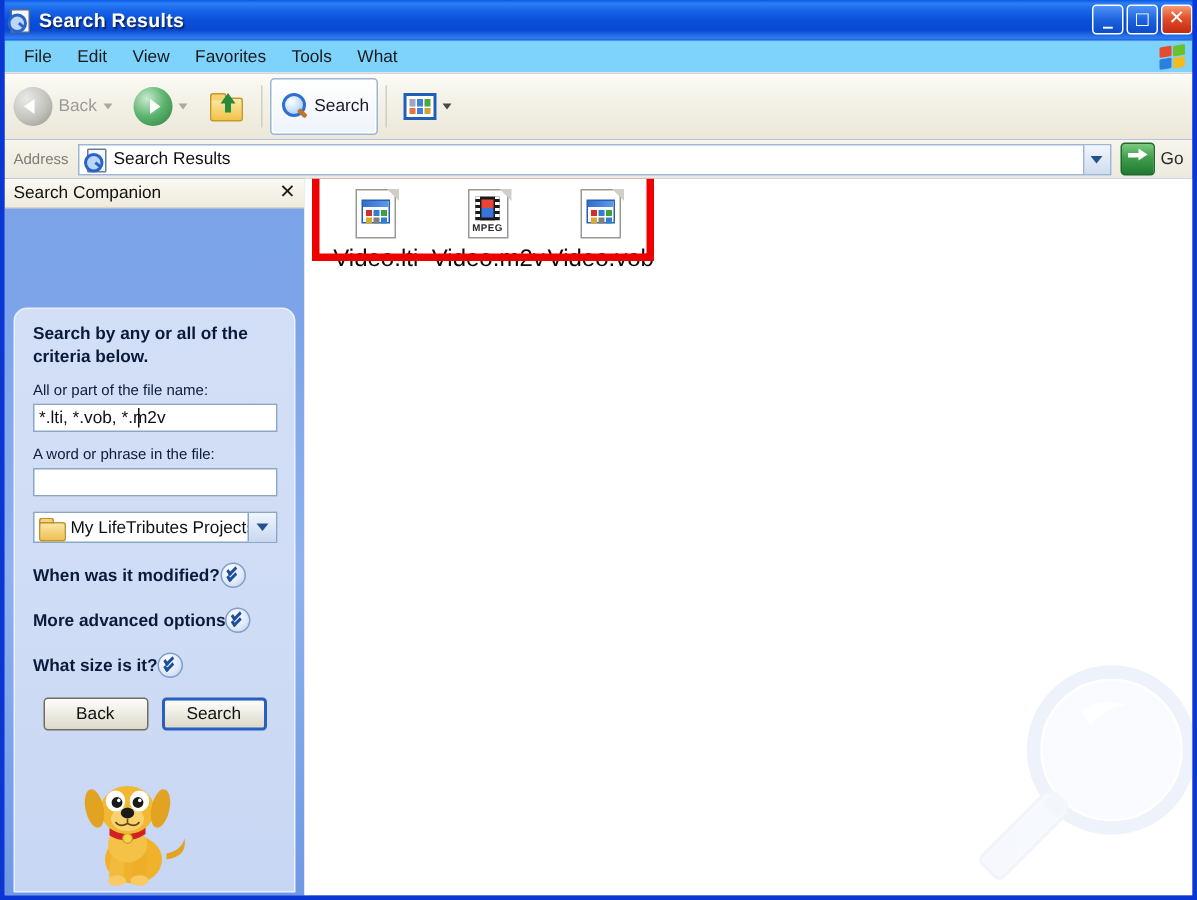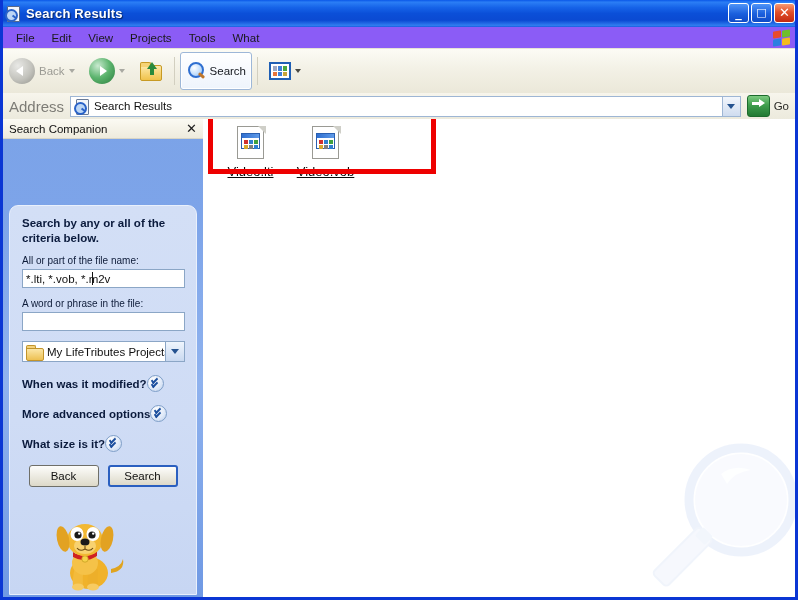--- a/index.html
+++ b/index.html
@@ -83,21 +83,21 @@
     font-family: "DejaVu Sans", sans-serif;
   }
   .wbtn.min .gl { bottom: 3px; font-size: 13px; font-weight: bold; }
   .wbtn.max .gl { top: 3px; font-size: 11px; }
   .wbtn.cls .gl { top: 2px; font-size: 13px; font-weight: bold; }
 
   
   .menubar {
     position: absolute; left: 3px; top: 27px;
     width: 792px; height: 22px;
-    background: #8b5cf6;
+    background: #7dd3fc;
     display: flex; align-items: center;
     box-sizing: border-box;
     border-bottom: 1px solid #e6e3d6;
   }
   .menu-item {
     font-size: 11.5px; color: #1a1a1a;
     padding: 2px 8px; margin-right: 1px;
     cursor: default; white-space: nowrap;
   }
   .menu-item:first-child { margin-left: 5px; }
@@ -239,21 +239,21 @@
 
   
   .addrbar {
     position: absolute; left: 3px; top: 93px;
     width: 792px; height: 26px;
     background: linear-gradient(180deg,#f7f5ec,#eceadd);
     display: flex; align-items: center;
     box-sizing: border-box;
   }
   .addr-label {
-    font-size: 15px; color: #7d7c76;
+    font-size: 10px; color: #7d7c76;
     margin-left: 6px; margin-right: 6px;
     white-space: nowrap;
   }
   .addr-box {
     flex: 1; height: 21px;
     background: #ffffff;
     border: 1px solid #9eb6d4;
     display: flex; align-items: center;
     box-sizing: border-box;
     position: relative;
@@ -495,22 +495,22 @@
     display: flex; gap: 0px;
   }
   .file-item {
     width: 75px;
     display: flex; flex-direction: column;
     align-items: center;
     padding-top: 6px;
     cursor: default;
   }
   .fi-label {
-    font-size: 13px; color: #0a0a0a;
-    margin-top: 4px; white-space: nowrap; text-decoration: underline;
+    font-size: 16px; color: #0a0a0a;
+    margin-top: 4px; white-space: nowrap;
   }
 
   .docicon { width: 32px; height: 34px; position: relative; }
   .docicon .paper {
     position: absolute; left: 2px; top: 0;
     width: 27px; height: 33px;
     background: #ffffff;
     border: 1px solid #9a9a94;
     box-sizing: border-box;
   }
@@ -617,21 +617,21 @@
       <div class="wbtn cls">
         <span class="gl">✕</span>
       </div>
     </div>
   </div>
 
   <div class="menubar">
     <div class="menu-item">File</div>
     <div class="menu-item">Edit</div>
     <div class="menu-item">View</div>
-    <div class="menu-item">Projects</div>
+    <div class="menu-item">Favorites</div>
     <div class="menu-item">Tools</div>
     <div class="menu-item">What</div>
     <div class="menu-flag">
       <div class="q q1"></div>
         <div class="q q2"></div>
         <div class="q q3"></div>
         <div class="q q4"></div>
     </div>
   </div>
 
@@ -816,20 +816,33 @@
               <div class="blk" style="left:7px;  top:6px;  background:#2f7fd0"></div>
               <div class="blk" style="left:12px; top:6px;  background:#3fa03f"></div>
               <div class="blk" style="left:2px;  top:11px; background:#d8a82f"></div>
               <div class="blk" style="left:7px;  top:11px; background:#7f7f7f"></div>
               <div class="blk" style="left:12px; top:11px; background:#2f7fd0"></div>
             </div>
           </div>
           <div class="fi-label">Video.lti</div>
         </div>
 
+        <div class="file-item">
+          <div class="mpegicon">
+            <div class="paper"></div>
+            <div class="fold"></div>
+            <div class="film">
+              <div class="strip l"></div>
+              <div class="frame"></div>
+              <div class="strip r"></div>
+            </div>
+            <div class="mtext">MPEG</div>
+          </div>
+          <div class="fi-label">Video.m2v</div>
+        </div>
 
         <div class="file-item">
           <div class="docicon">
             <div class="paper"></div>
             <div class="fold"></div>
             <div class="win">
               <div class="wintitle"></div>
               <div class="blk" style="left:2px;  top:6px;  background:#cf2f2f"></div>
               <div class="blk" style="left:7px;  top:6px;  background:#2f7fd0"></div>
               <div class="blk" style="left:12px; top:6px;  background:#3fa03f"></div>

